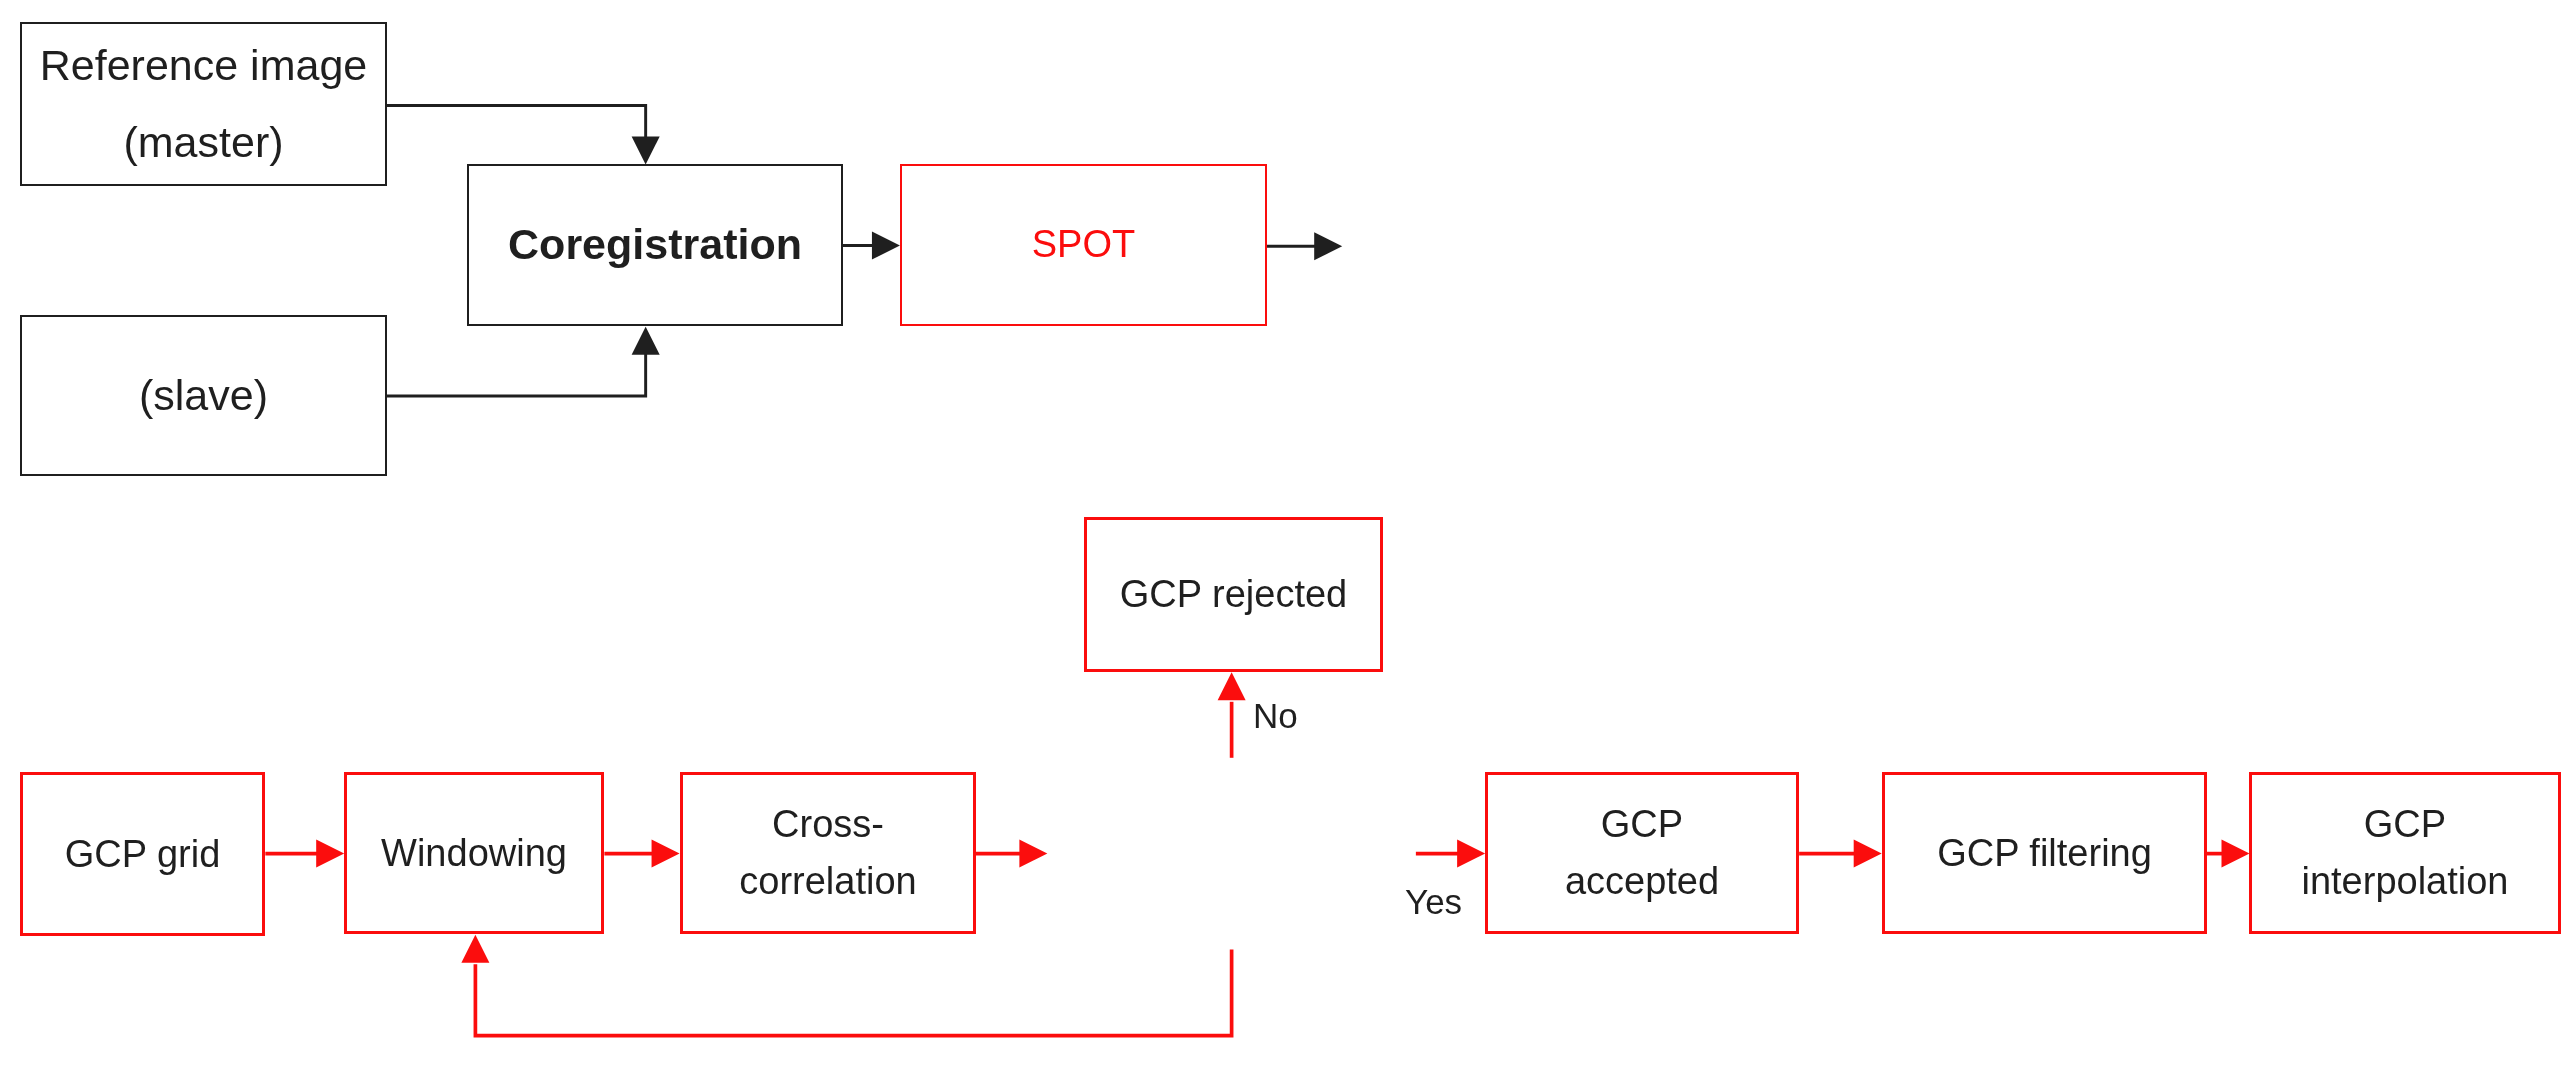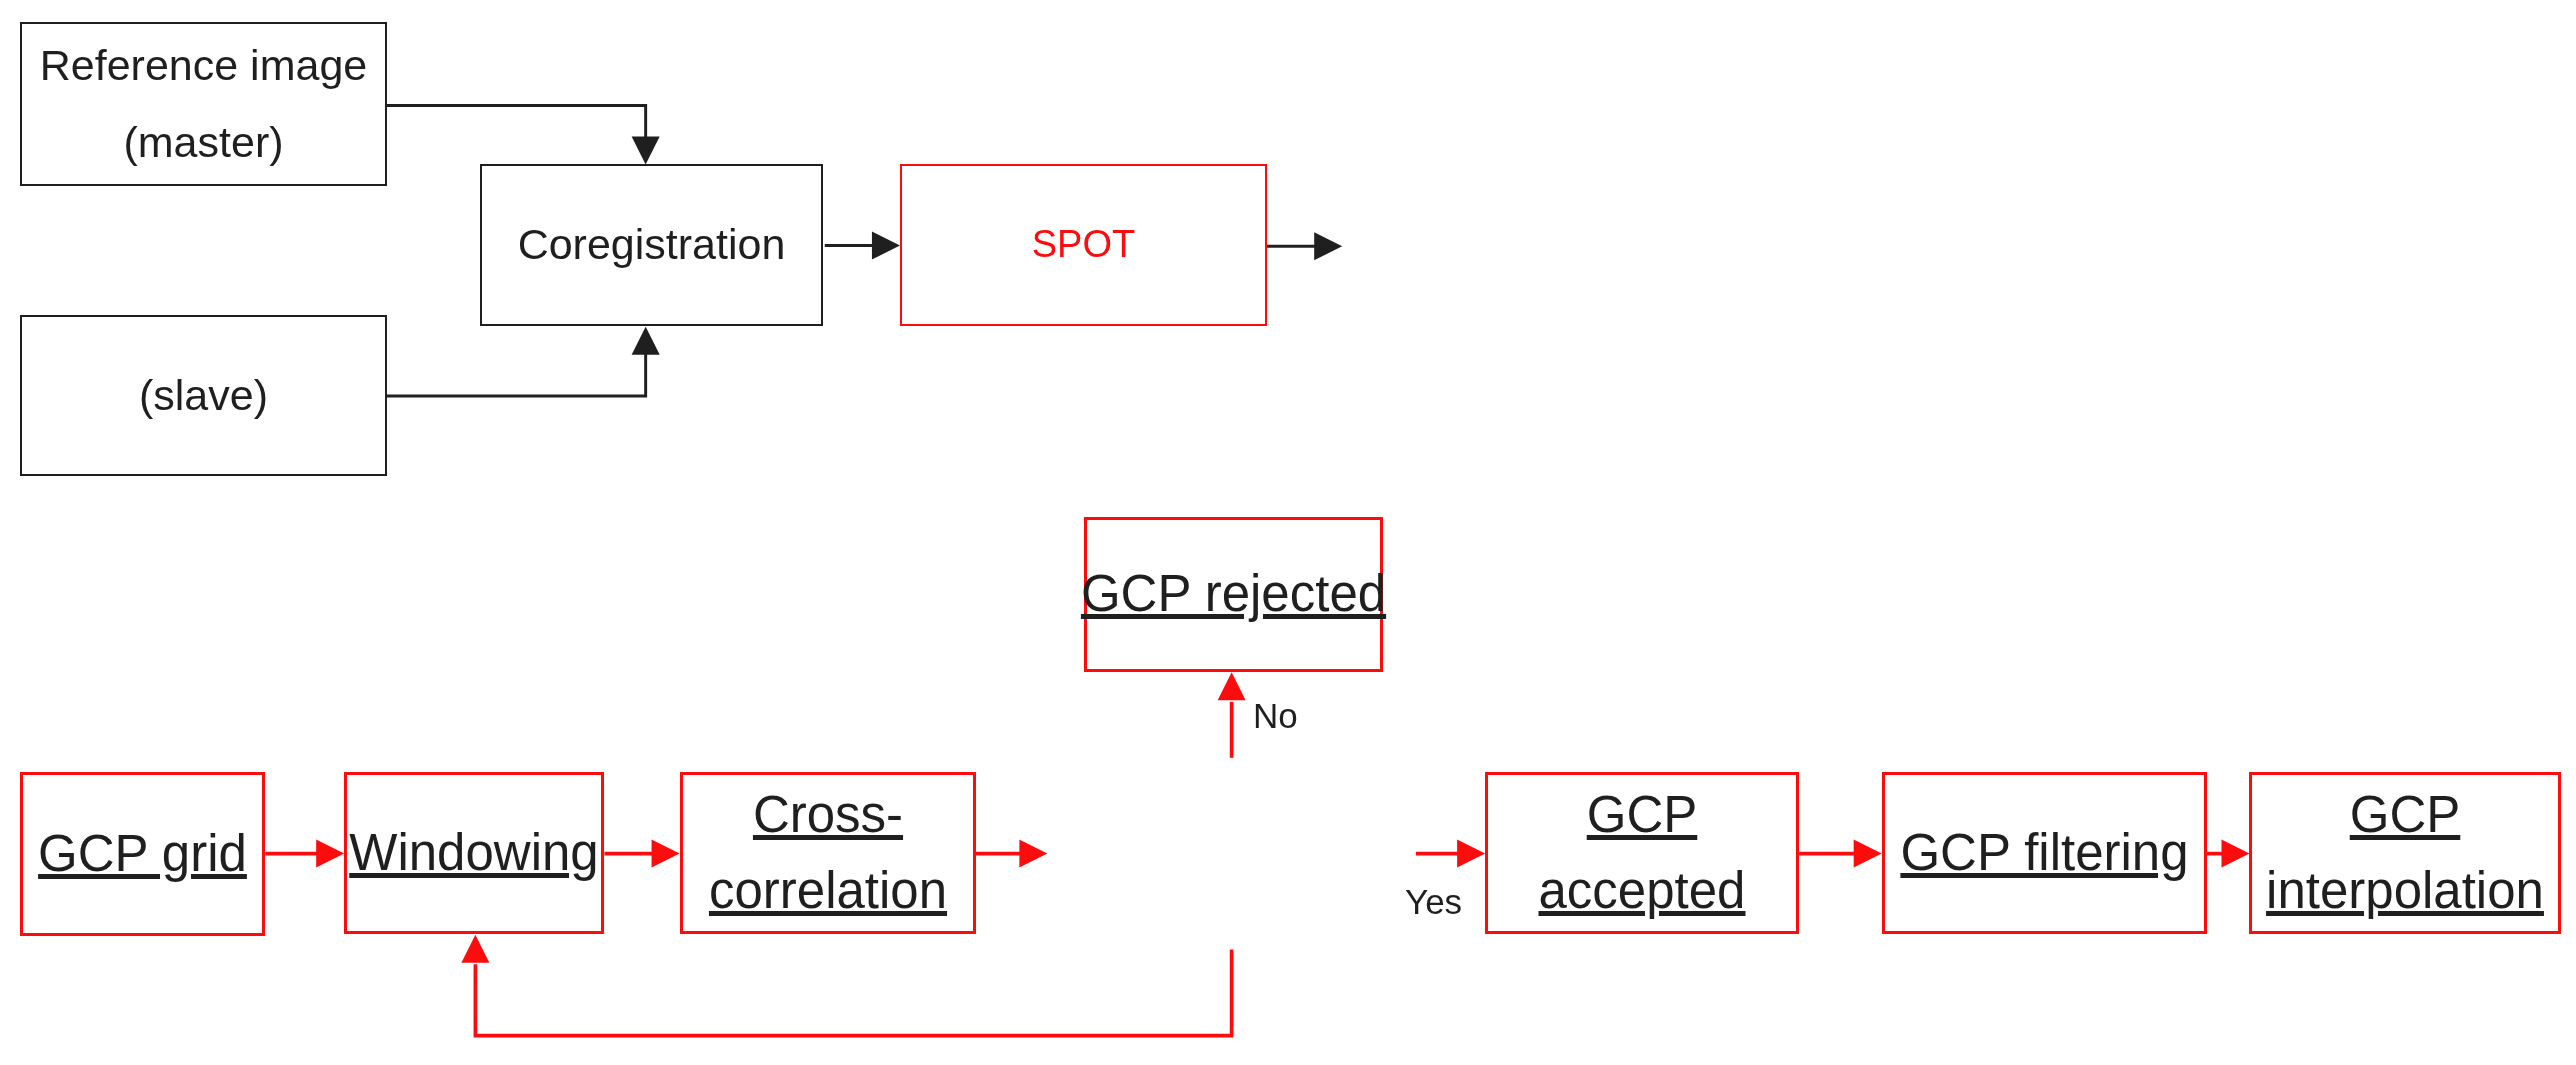--- a/index.html
+++ b/index.html
@@ -31,27 +31,27 @@
     display: flex;
     flex-direction: column;
     align-items: center;
     justify-content: center;
     text-align: center;
     background: #ffffff;
   }
   .node .line { white-space: nowrap; display: block; }
 
   .black-box { border: 2.9px solid var(--ink); font-size: 43px; line-height: 1.42; }
-  .red-box   { border: 3.7px solid var(--red); font-size: 51px; line-height: 1.5; color: var(--ink); text-decoration: underline; }
+  .red-box   { border: 3.7px solid var(--red); font-size: 38px; line-height: 1.5; color: var(--ink); }
   .ellipse   { border: 2.9px solid var(--red); border-radius: 50%; font-size: 38px; line-height: 1.5; }
 
   
   #node-reference     { left: 20px;   top: 22px;   width: 367px; height: 164px; gap: 16px; }
   #node-test          { left: 20px;   top: 315px;  width: 367px; height: 161px; }
-  #node-coregistration{ left: 480px;  top: 164px;  width: 343px; height: 162px; }
+  #node-coregistration{ left: 467px;  top: 164px;  width: 376px; height: 162px; font-weight: bold; }
   #node-spot          { left: 900px; top: 164px;  width: 367px; height: 162px;
                         border-color: var(--red); color: var(--red); font-size: 38px; }
   #node-displacement  { left: 1342px; top: 164px;  width: 366px; height: 163px; font-size: 38px; line-height: 1.5; }
 
   
   #node-gcp-grid        { left: 20px;   top: 772px; width: 245px; height: 164px; }
   #node-windowing       { left: 344px;  top: 772px; width: 260px; height: 162px; }
   #node-crosscorrelation{ left: 680px;  top: 772px; width: 296px; height: 162px; }
   #node-check-quality   { left: 1047px; top: 758px; width: 369px; height: 192px; }
   #node-gcp-rejected    { left: 1084px; top: 517px;  width: 299px; height: 155px; }

